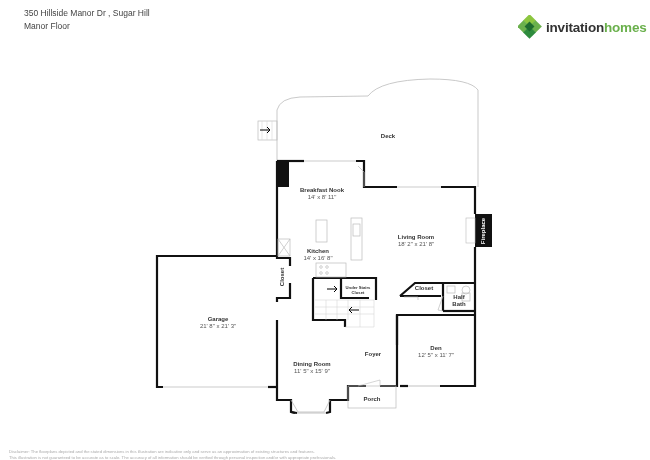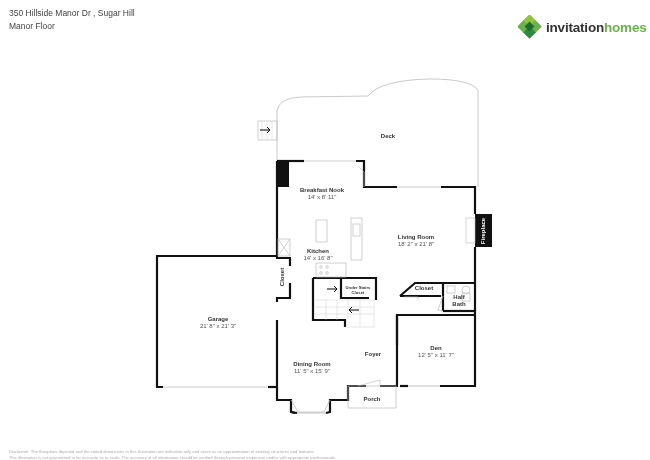--- a/index.html
+++ b/index.html
@@ -1,18 +1,18 @@
 <!DOCTYPE html>
 <html><head>
 <meta charset="utf-8">
 <style>
   html, body { margin: 0; padding: 0; background: #ffffff; }
   body { width: 650px; height: 460px; position: relative; overflow: hidden;
          font-family: "Liberation Sans", sans-serif; color: #333; }
-  .hdr { position: absolute; left: 9px; font-size: 8.5px; color: #444; line-height: 13px; }
+  .hdr { position: absolute; left: 24px; font-size: 8.5px; color: #444; line-height: 13px; }
   .logo { position: absolute; left: 518px; top: 15px; display: flex; align-items: center; }
   .logo-text { font-size: 13.5px; letter-spacing: -0.2px; margin-left: 4px; }
   .logo-a { color: #333; font-weight: bold; }
   .logo-b { color: #6ab04c; font-weight: bold; }
   .plan { position: absolute; left: 0; top: 0; width: 650px; height: 460px; }
   .lbl { position: absolute; font-size: 6px; color: #333; text-align: center; transform: translateX(-50%); white-space: nowrap; font-weight: bold; line-height: 7px; }
   .dim { display: block; font-weight: normal; color: #555; }
   .vert { position: absolute; font-size: 6px; font-weight: bold; white-space: nowrap; transform-origin: center; }
   .disc { position: absolute; left: 9px; top: 449px; font-size: 4.2px; color: #aaa; line-height: 6px; white-space: nowrap; }
 </style>

